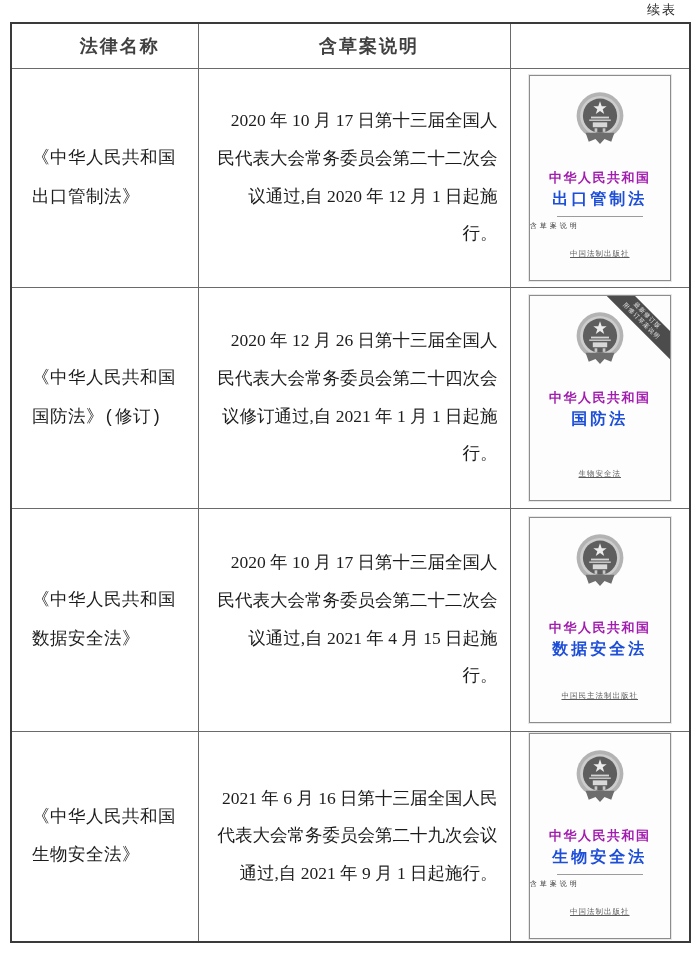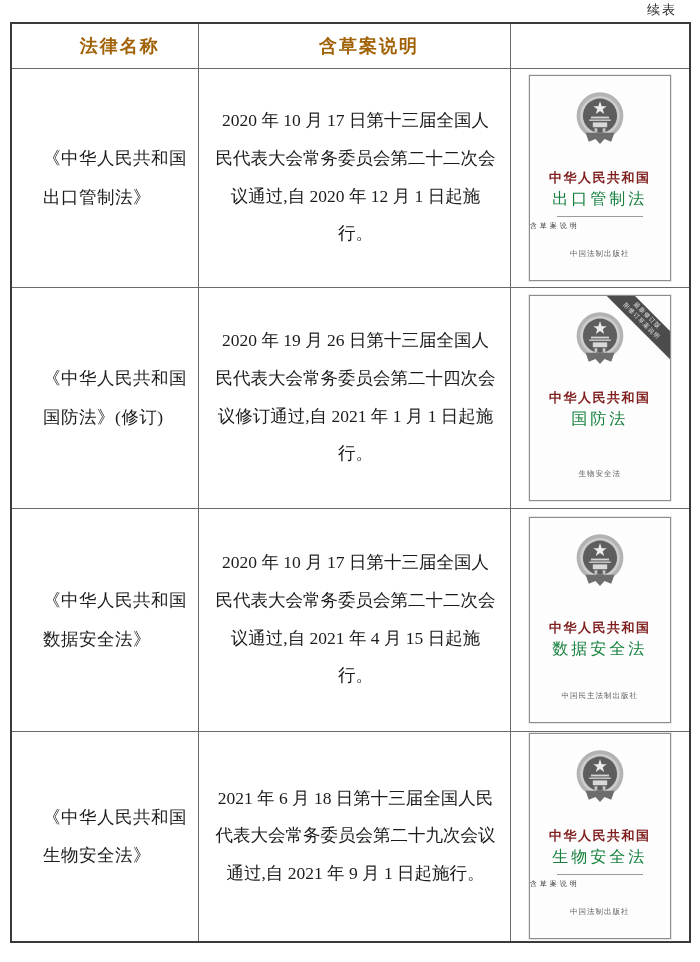--- a/index.html
+++ b/index.html
@@ -11,47 +11,47 @@
 
   table.law-table {
     position:absolute; left:10px; top:22px; width:679px;
     border-collapse:collapse; table-layout:fixed;
     border:2px solid #3a3a3a;
   }
   table.law-table td, table.law-table th { border:1.5px solid #6a6a6a; vertical-align:middle; }
   tr.header-row { height:45px; }
   tr.r1 { height:219px; } tr.r2 { height:221px; } tr.r3 { height:223px; } tr.r4 { height:211px; }
 
-  th { font-size:18px; font-weight:bold; text-align:center; letter-spacing:2px; color:#a16207;padding-left:30px; }
+  th { font-size:18px; font-weight:bold; text-align:center; letter-spacing:2px; color:#404040;padding-left:30px; }
 
   td.name-cell {
     font-size:17.5px; line-height:2.2; text-align:left;
-    padding:0 8px 0 31px; letter-spacing:0.5px; overflow-wrap:break-word;
+    padding:0 8px 0 20px; letter-spacing:0.5px; overflow-wrap:break-word;font-family:Liberation Mono, monospace;
   }
   td.time-cell {
-    font-size:17.5px; line-height:2.15; text-align:center;
+    font-size:17.5px; line-height:2.15; text-align:right;
     padding:0 12px 0 15px; overflow-wrap:break-word;
   }
   td.cover-cell { text-align:center; }
 
   .cover {
     position:relative; width:142px; height:206px; margin:0 auto;
     background:#fdfdfd; border:1px solid #8d8d8d; overflow:hidden;
     box-shadow:0 0 0 1px #e8e8e8;
   }
   .emblem { position:absolute; top:15px; left:50%; transform:translateX(-50%); width:54px; height:62px; }
   .cov-t1 { position:absolute; top:93px; left:0; width:100%; text-align:center;
-            font-size:13px; font-weight:bold; letter-spacing:1.5px; color:#7f1d1d; }
+            font-size:13px; font-weight:bold; letter-spacing:1.5px; color:#a21caf; }
   .cov-t2 { position:absolute; top:113px; left:0; width:100%; text-align:center;
-            font-size:16px; font-weight:normal; letter-spacing:3px; color:#15803d; }
+            font-size:16px; font-weight:bold; letter-spacing:3px; color:#1d4ed8; }
   .cov-rule { position:absolute; top:140px; left:27px; right:27px; border-top:1px solid #9c9c9c; }
   .cov-sub { position:absolute; top:145px; left:0; width:100%; text-align:left;
              font-size:7px; letter-spacing:3px; color:#3d3d3d; }
   .cov-pub { position:absolute; bottom:21px; left:0; width:100%; text-align:center;
-             font-size:7.5px; letter-spacing:1px; color:#5a5a5a; }
+             font-size:7.5px; letter-spacing:1px; color:#5a5a5a;text-decoration:underline; }
   .ribbon {
     position:absolute; top:13px; right:-28px; width:108px; padding:2px 0;
     transform:rotate(45deg); background:#4c4c4c; color:#e3e3e3;
     font-size:6px; line-height:1.3; text-align:center; letter-spacing:1px;
   }
 </style>
 </head>
 <body>
 
 <div class="page">
@@ -93,21 +93,21 @@
           <div class="cov-t2">出口管制法</div>
           <div class="cov-rule"></div>
           <div class="cov-sub">含草案说明</div>
           <div class="cov-pub">中国法制出版社</div>
         </div>
       </td>
     </tr>
 
     <tr class="r2">
       <td class="name-cell">《中华人民共和国国防法》(修订)</td>
-      <td class="time-cell">2020 年 19 月 26 日第十三届全国人民代表大会常务委员会第二十四次会议修订通过,自 2021 年 1 月 1 日起施行。</td>
+      <td class="time-cell">2020 年 12 月 26 日第十三届全国人民代表大会常务委员会第二十四次会议修订通过,自 2021 年 1 月 1 日起施行。</td>
       <td class="cover-cell">
         <div class="cover">
           <div class="ribbon">
             <div>最新修订版</div>
             <div>附修订草案说明</div>
           </div>
           <svg class="emblem" viewBox="0 0 60 68">
             <circle cx="30" cy="27" r="26" fill="#b3b3b3"></circle>
             <circle cx="30" cy="27" r="22" fill="#cdcdcd"></circle>
             <circle cx="30" cy="27" r="19" fill="#5e5e5e"></circle>
@@ -145,21 +145,21 @@
           </svg>
           <div class="cov-t1" style="top:101px">中华人民共和国</div>
           <div class="cov-t2" style="top:121px">数据安全法</div>
           <div class="cov-pub">中国民主法制出版社</div>
         </div>
       </td>
     </tr>
 
     <tr class="r4">
       <td class="name-cell">《中华人民共和国生物安全法》</td>
-      <td class="time-cell">2021 年 6 月 18 日第十三届全国人民代表大会常务委员会第二十九次会议通过,自 2021 年 9 月 1 日起施行。</td>
+      <td class="time-cell">2021 年 6 月 16 日第十三届全国人民代表大会常务委员会第二十九次会议通过,自 2021 年 9 月 1 日起施行。</td>
       <td class="cover-cell">
         <div class="cover">
           <svg class="emblem" viewBox="0 0 60 68">
             <circle cx="30" cy="27" r="26" fill="#b3b3b3"></circle>
             <circle cx="30" cy="27" r="22" fill="#cdcdcd"></circle>
             <circle cx="30" cy="27" r="19" fill="#5e5e5e"></circle>
             <polygon points="30,11 31.9,16.4 37.4,16.4 33,19.7 34.7,25 30,21.8 25.3,25 27,19.7 22.6,16.4 28.1,16.4" fill="#ececec"></polygon>
             <rect x="20" y="28" width="20" height="2" fill="#d4d4d4"></rect>
             <rect x="18" y="31.2" width="24" height="1.6" fill="#cdcdcd"></rect>
             <rect x="22" y="34.4" width="16" height="5.4" fill="#d8d8d8"></rect>

